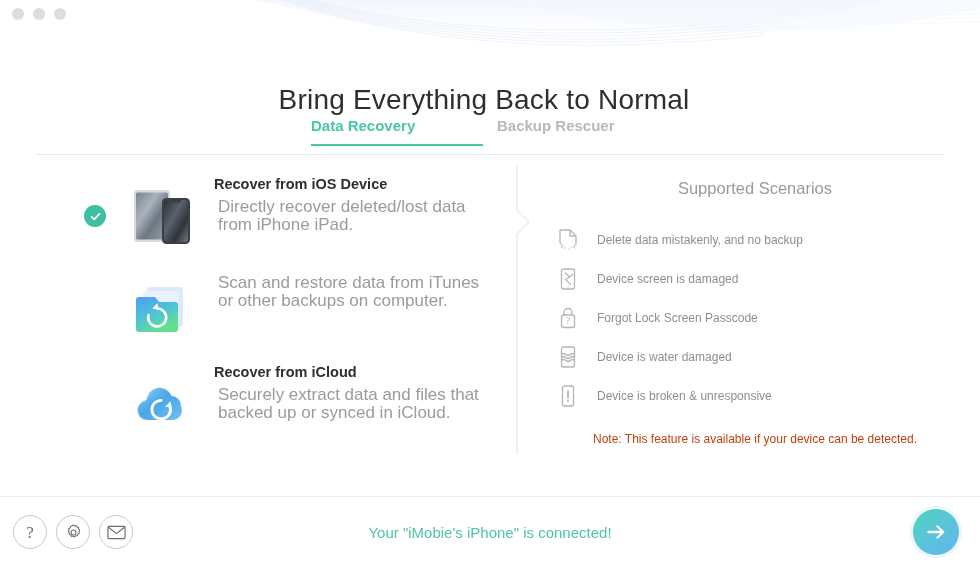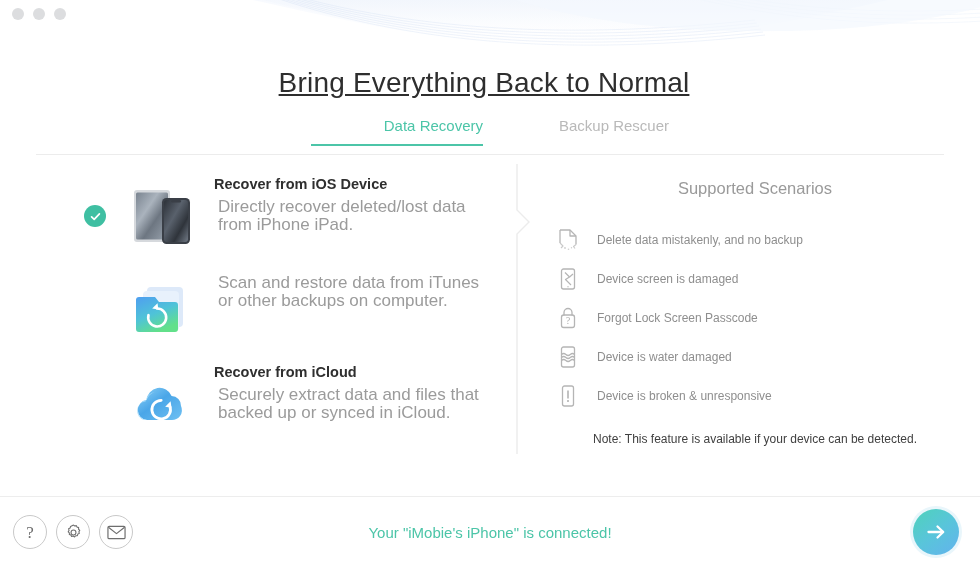--- a/index.html
+++ b/index.html
@@ -50,54 +50,54 @@
   .tl-dot {
     width: 12px;
     height: 12px;
     border-radius: 50%;
     background: #dcdddf;
   }
 
   
   #page-title {
     position: absolute;
-    top: 48px;
+    top: 65px;
     left: 0;
     width: 968px;
     text-align: center;
     font-size: 28px;
     font-weight: 400;
     color: #2e2e2e;
     letter-spacing: 0.2px;
-    text-decoration: underline;
   }
 
   
   #tabbar {
     position: absolute;
     top: 117px;
     left: 36px;
     width: 908px;
     height: 37px;
     border-bottom: 1px solid #ececec;
     display: flex;
     justify-content: center;
     align-items: flex-start;
   }
   .tab {
     font-size: 15px;
     color: #b9b9b9;
     padding: 0 0 11px 0;
     width: 172px;
-    text-align: right;
+    text-align: left;
     cursor: pointer;
     position: relative;
     background: none;
     border: none;
     font-family: "Liberation Sans", sans-serif;
+    font-weight: bold;
   }
   .tab.active {
     color: #4cc5a8;
   }
   .tab.active::after {
     content: "";
     position: absolute;
     left: 0;
     right: 0;
     bottom: -1px;
@@ -210,21 +210,21 @@
     align-items: center;
     justify-content: center;
   }
   .scenario-label {
     font-size: 12px;
     color: #8e8e8e;
   }
   #scenarios-note {
     margin: 17px 0 0 0;
     font-size: 12px;
-    color: #404040;
+    color: #c2410c;
   }
 
   
   #bottombar {
     position: absolute;
     left: 0;
     bottom: 0;
     width: 980px;
     height: 71px;
     border-top: 1px solid #ededed;

